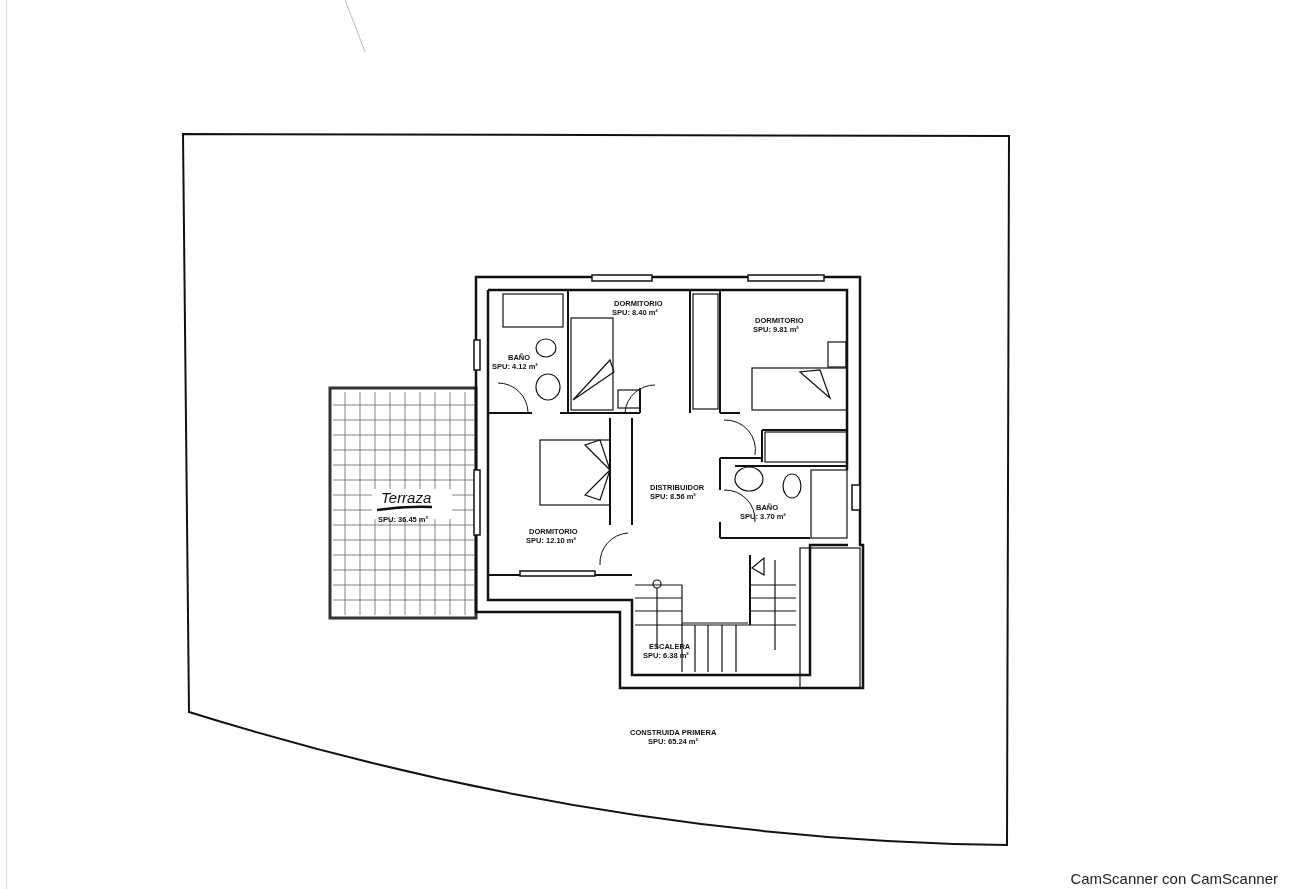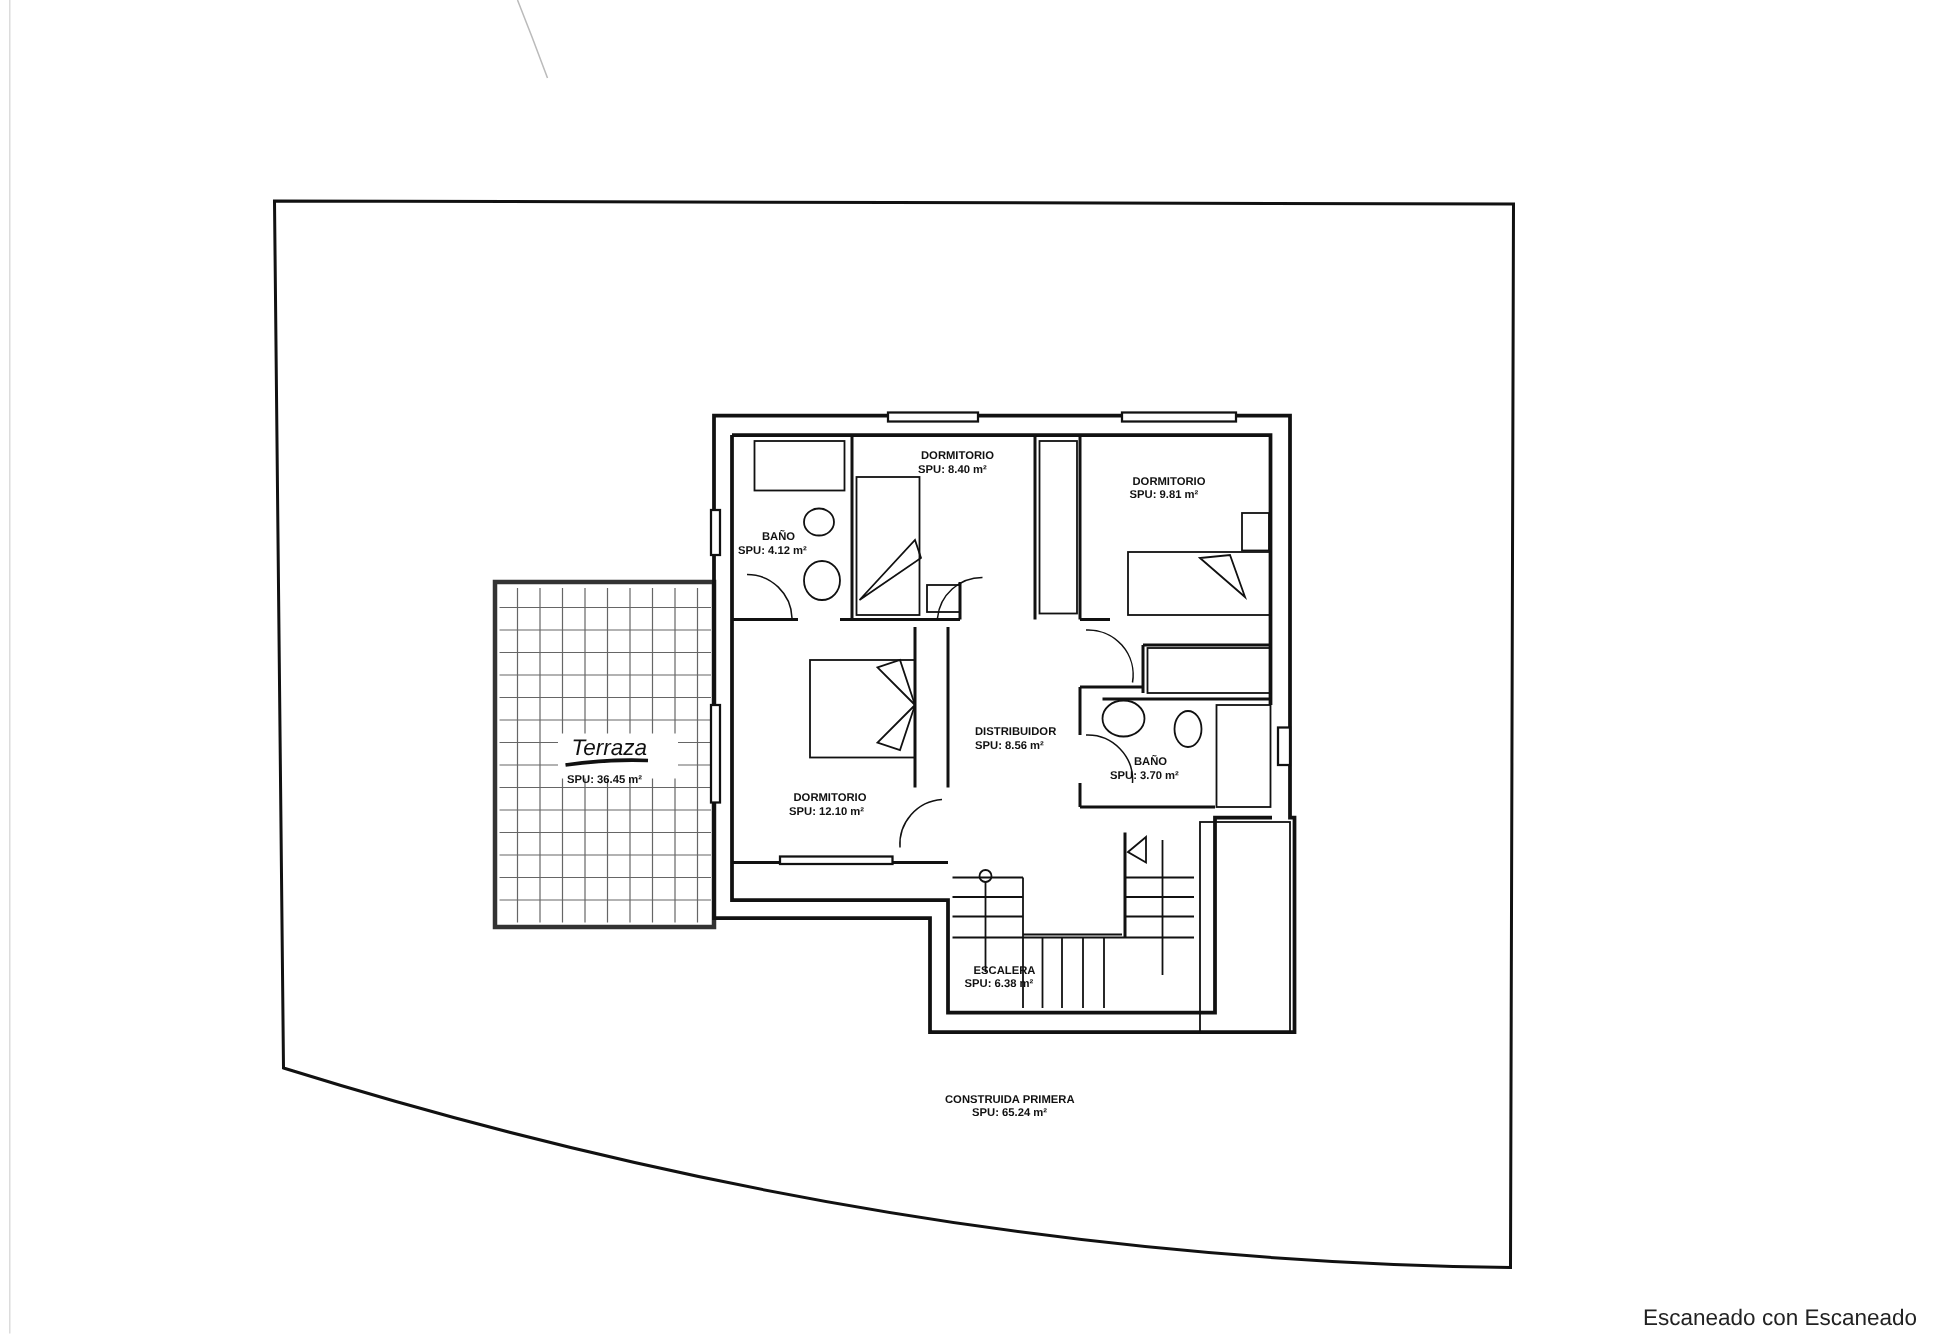--- a/index.html
+++ b/index.html
@@ -161,14 +161,14 @@
 
       <text class="hand" x="381" y="503">Terraza</text>
       <path d="M377,510 Q405,506 432,507" stroke="#111" stroke-width="2.5" fill="none"></path>
       <text class="lbl" x="378" y="522">SPU: 36.45 m²</text>
 
       <text class="lbl" x="630" y="735">CONSTRUIDA PRIMERA</text>
       <text class="lbl" x="648" y="744">SPU: 65.24 m²</text>
     </g>
   </svg>
 
-  <div class="watermark">Escaneado con Escaneado</div>
+  <div class="watermark">CamScanner con CamScanner</div>
 </div>
 
 </body></html>

